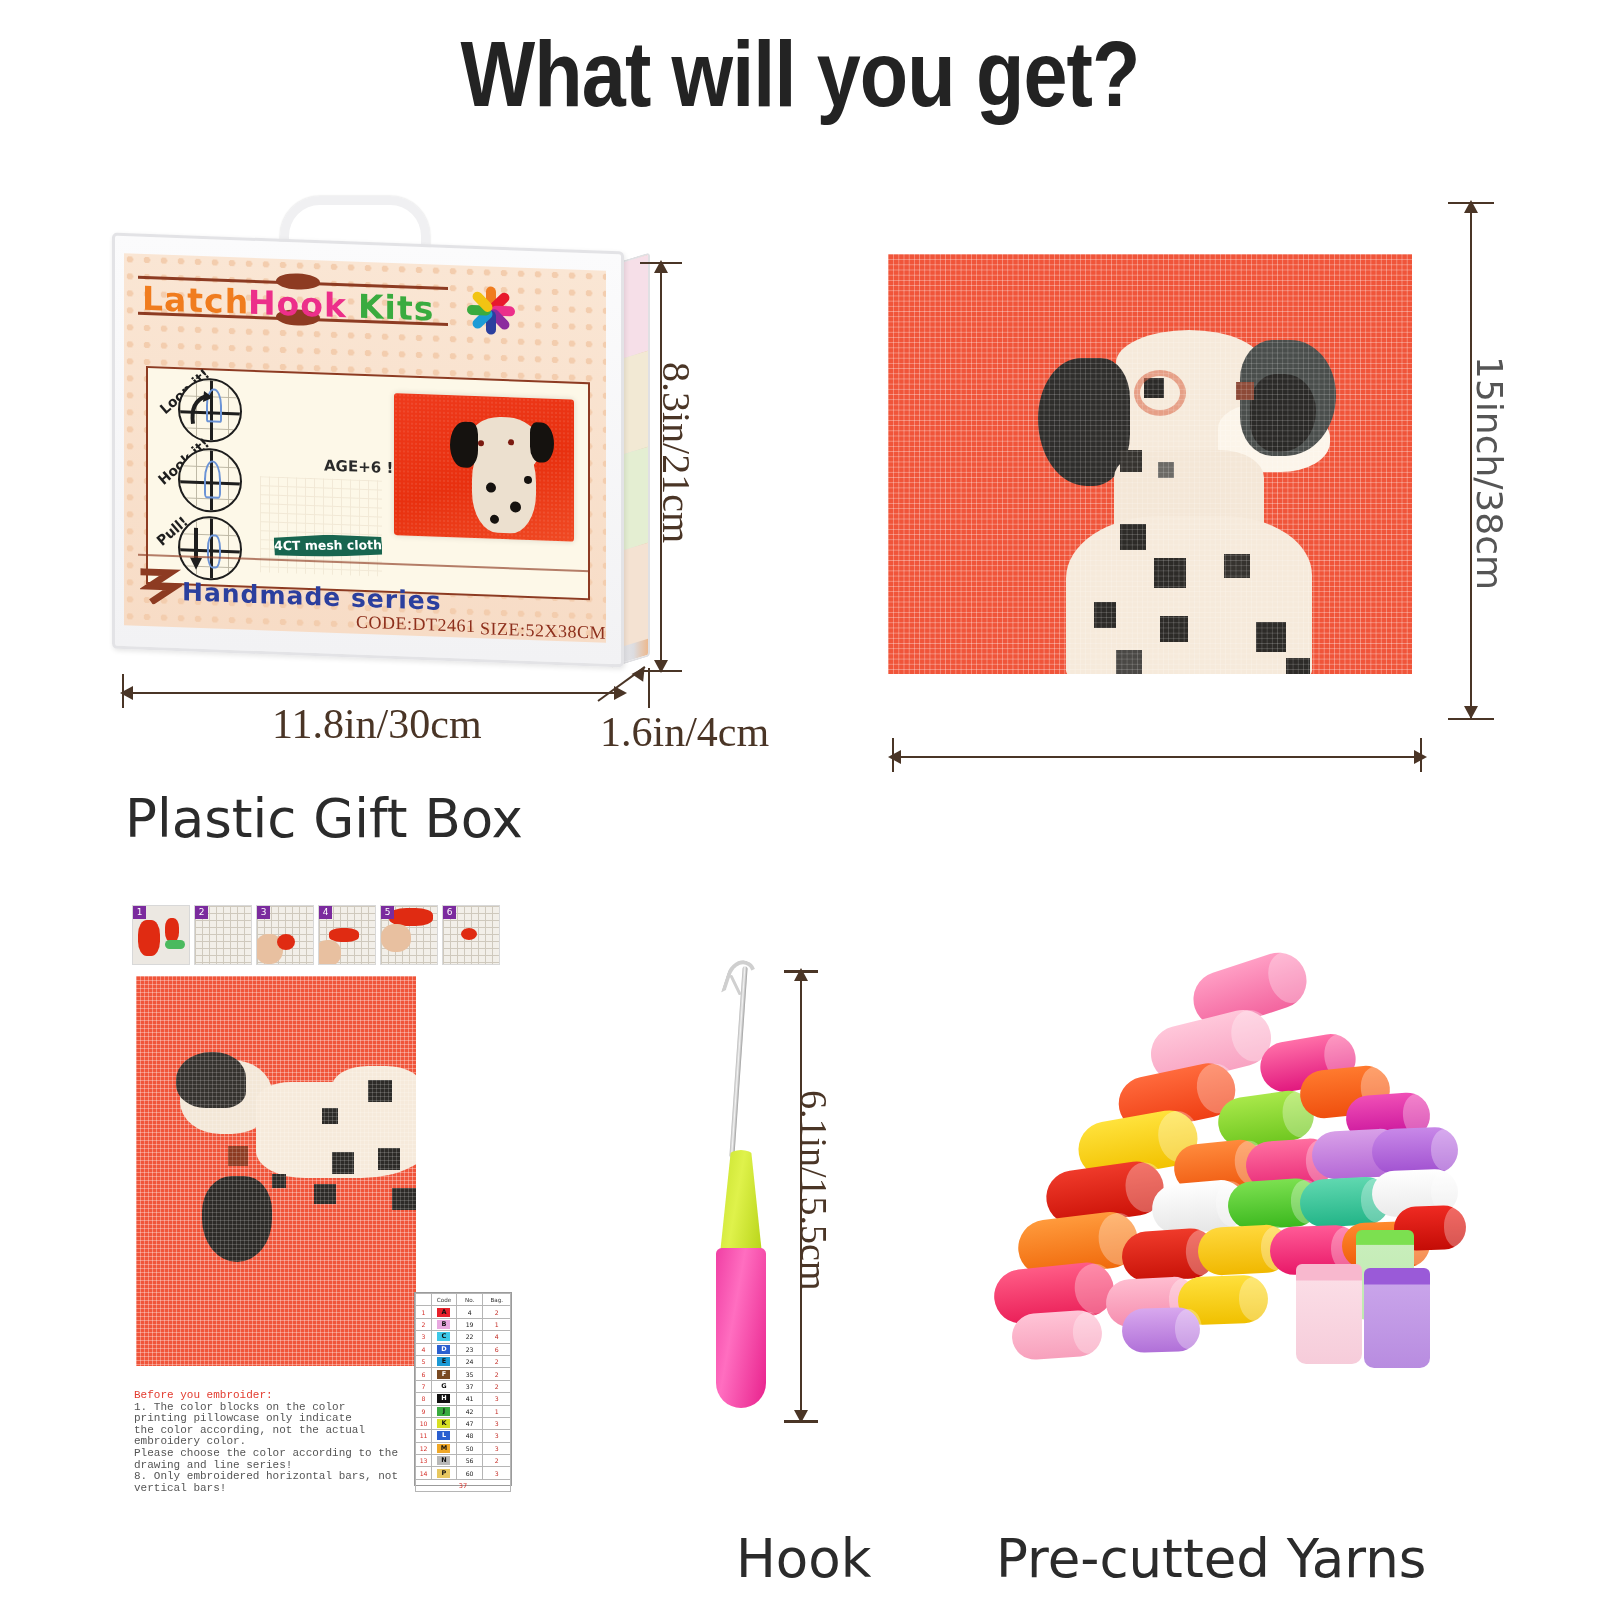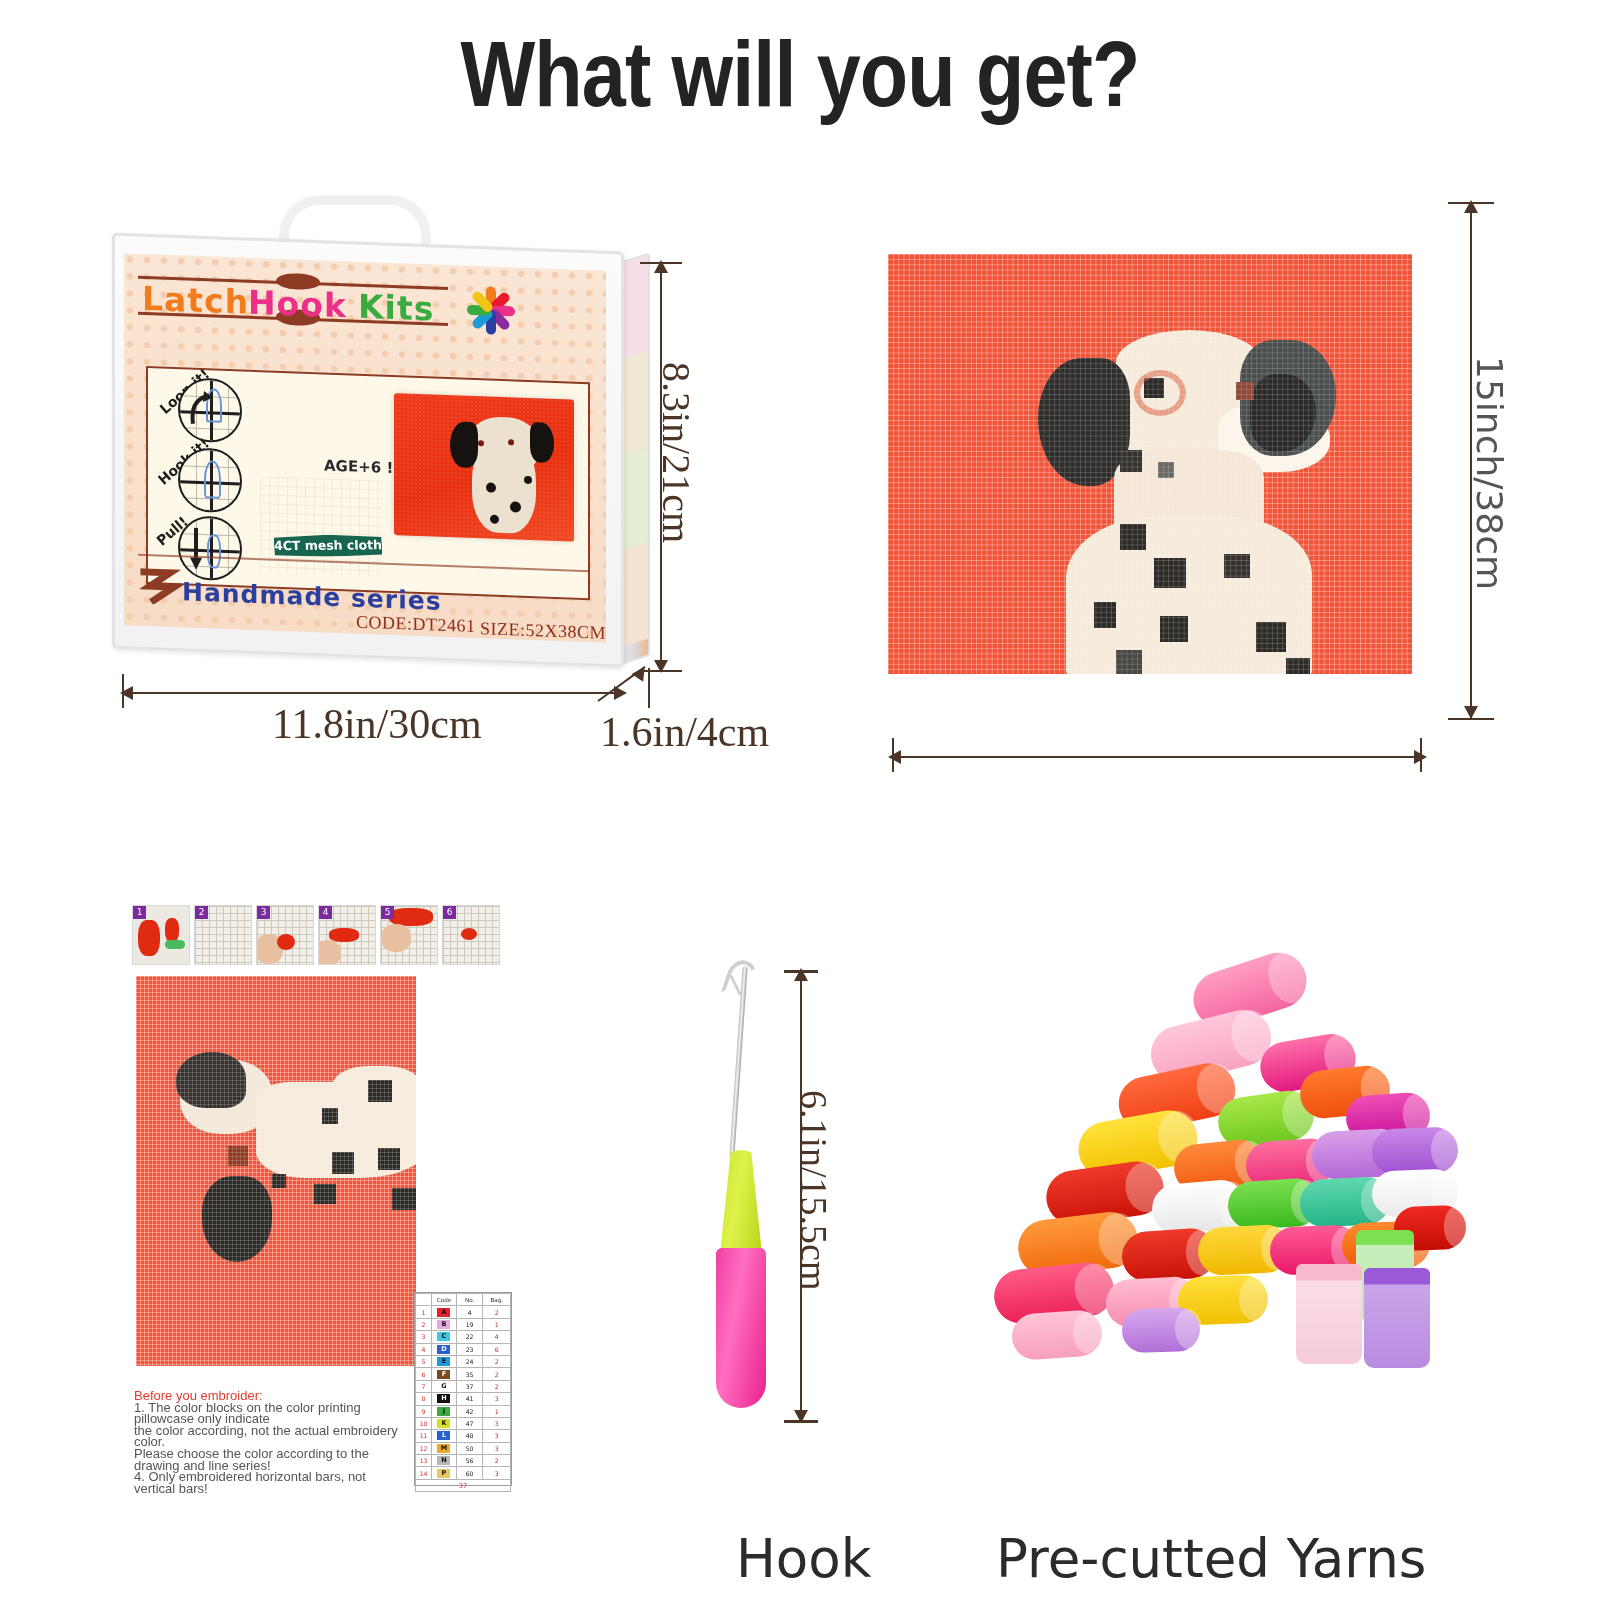--- a/index.html
+++ b/index.html
@@ -196,21 +196,21 @@
   .legend th{color:#333;font-weight:normal;font-size:5.6px;}
   .lg-idx{color:#d4302a;width:17%;}
   .lg-code{width:26%;}
   .lg-code span{display:inline-block;width:13px;height:9px;line-height:9px;
     font-size:6.5px;font-weight:bold;color:#111;}
   .lg-no{color:#222;width:28%;}
   .lg-bag{color:#c42d26;width:29%;}
   .lg-total{text-align:right;color:#d4302a;font-size:6.6px;padding-right:9px;border:none;}
   .beforetxt{
     position:absolute;left:12px;top:490px;width:268px;
-    font-family:Liberation Sans, sans-serif;font-size:13px;line-height:11.6px;
+    font-family:Liberation Mono, monospace;font-size:11px;line-height:11.6px;
     color:#555;
   }
   .beforetxt .hd{color:#e23b2e;}
 
   
   .hookwrap{position:absolute;left:690px;top:960px;width:130px;height:470px;}
   .hook-needle{
     position:absolute;left:46px;top:6px;width:5px;height:192px;
     background:linear-gradient(90deg,#b9b9b9,#f2f2f2 45%,#9d9d9d);
     border-radius:3px;transform:rotate(4deg);
@@ -416,20 +416,21 @@
   <div class="tick" style="left:1448px;top:202px;width:46px;height:2px;"></div>
   <div class="tick" style="left:1448px;top:718px;width:46px;height:2px;"></div>
   <div class="dim-sans vert" style="left:1510px;top:356px;">15inch/38cm</div>
 
   <div class="line-h" style="left:894px;top:756px;width:528px;"></div>
   <div class="arrow-left" style="left:888px;top:750px;"></div>
   <div class="arrow-right" style="left:1414px;top:750px;"></div>
   <div class="tick" style="left:892px;top:738px;width:2px;height:34px;"></div>
   <div class="tick" style="left:1420px;top:738px;width:2px;height:34px;"></div>
 
+  <div class="caption" style="left:125px;top:788px;">Plastic Gift Box</div>
 
   <div class="sheet">
 
     <div class="thumbstrip">
       <div class="thumb" style="left:0px;">
         <div class="thumb-num">1</div>
         <div style="position:absolute;inset:0;background:#ece8e2;"></div>
         <div class="thumb-yarn" style="left:5px;top:14px;width:22px;height:36px;"></div>
         <div class="thumb-yarn" style="left:32px;top:12px;width:14px;height:24px;"></div>
         <div style="position:absolute;left:32px;top:34px;width:20px;height:9px;background:#4aba5e;border-radius:5px;"></div>
@@ -581,21 +582,21 @@
             </tr>
           </tbody>
       </table>
     </div>
 
     <div class="beforetxt">
       <div class="hd">Before you embroider:</div>
       <div>1. The color blocks on the color printing pillowcase only indicate</div>
       <div>the color according,  not the actual embroidery color.</div>
       <div> Please choose the color according to the drawing and line series!</div>
-      <div>4. Only embroidered horizontal bars, not vertical bars!</div>
+      <div>8. Only embroidered horizontal bars, not vertical bars!</div>
     </div>
   </div>
 
   <div class="hookwrap">
     <div class="hook-needle"></div>
     <div class="hook-tip"></div>
     <div class="hook-latch"></div>
     <div class="hook-upper"></div>
     <div class="hook-lower"></div>
   </div>

